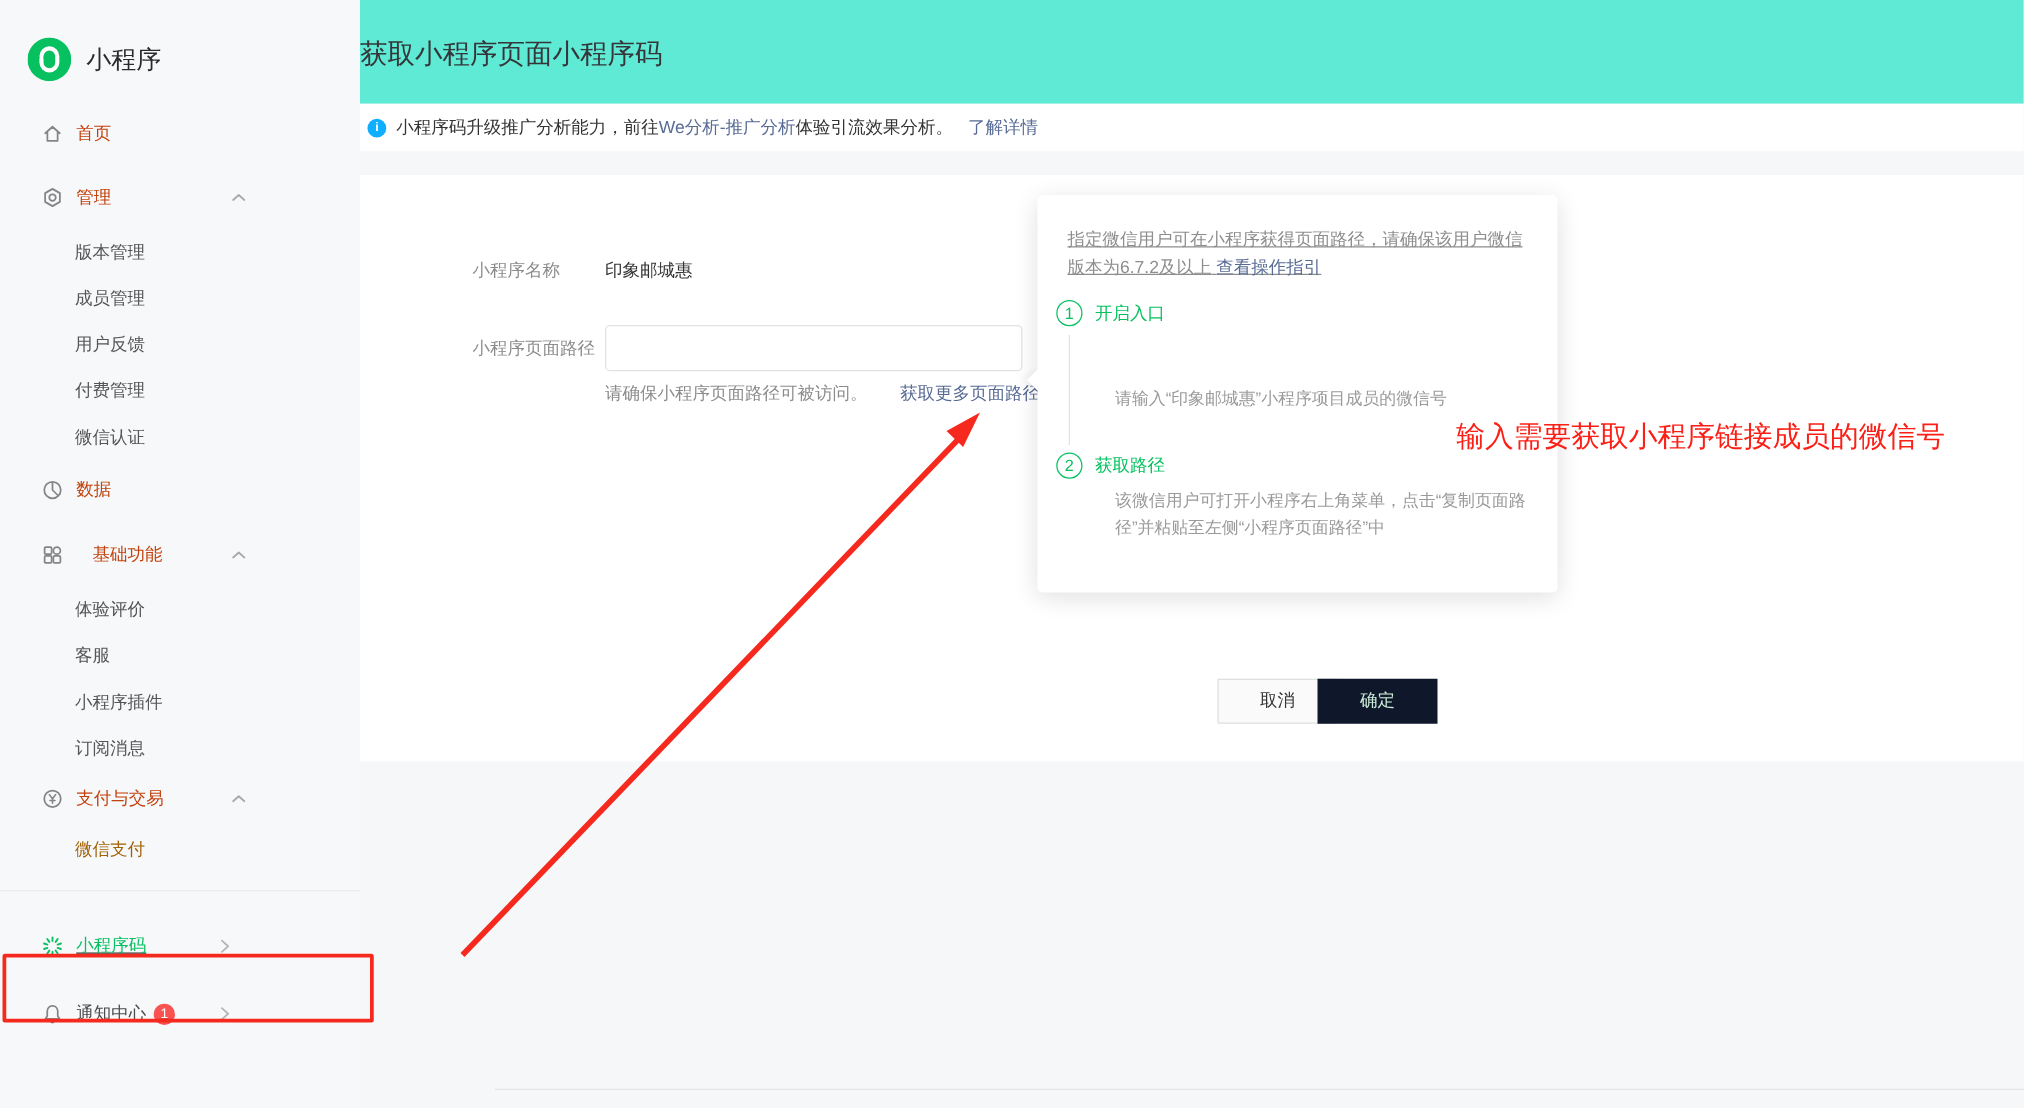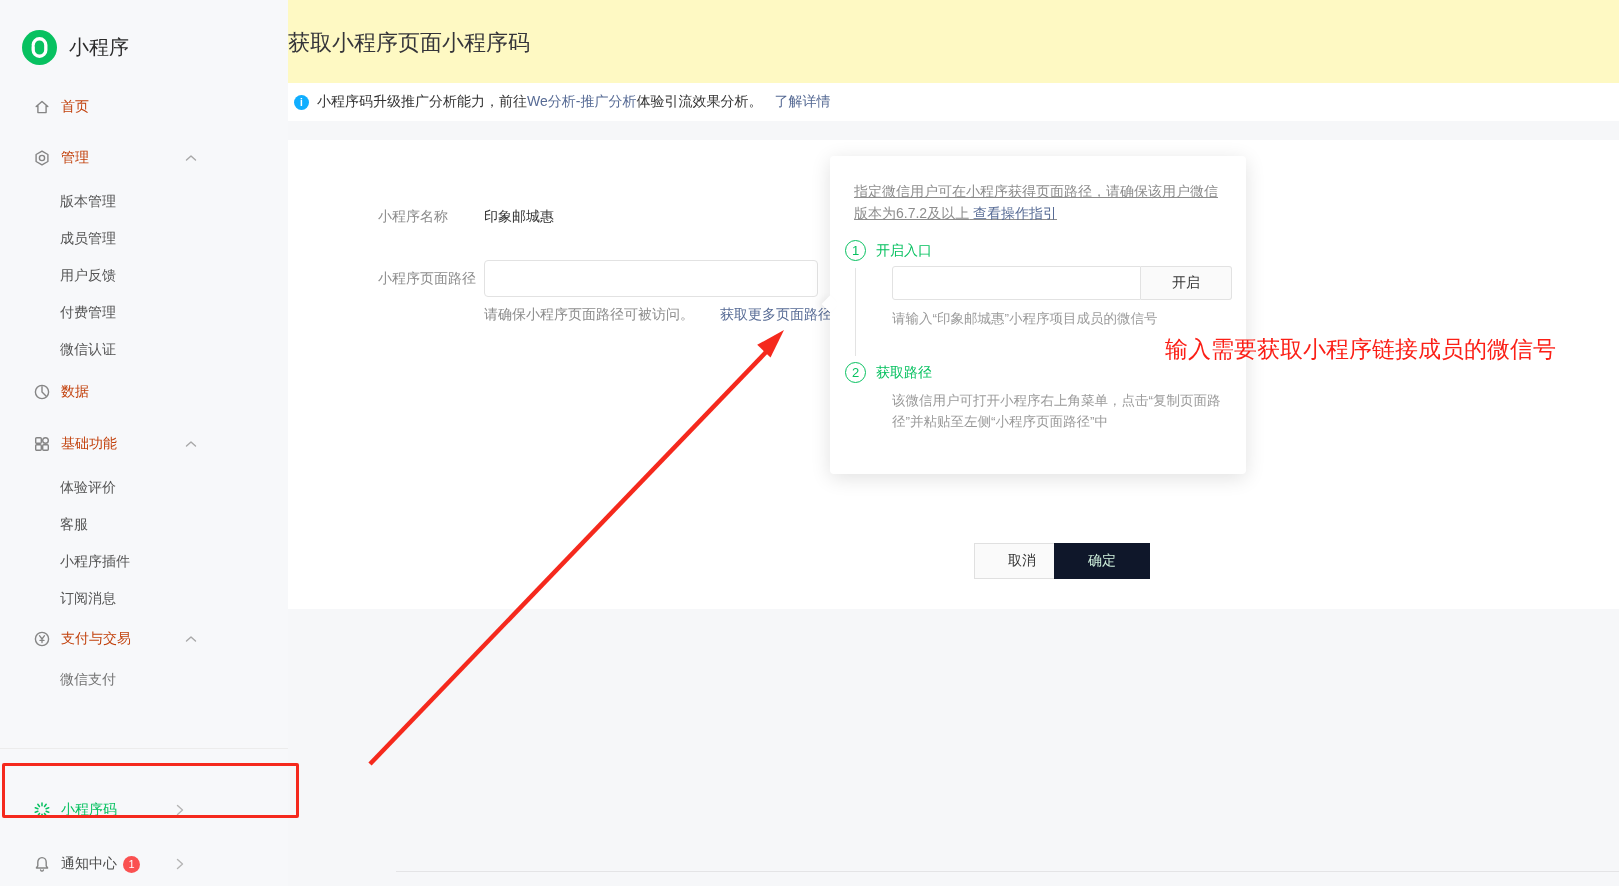--- a/index.html
+++ b/index.html
@@ -10,35 +10,35 @@
   }
   
   .sidebar { position:absolute; left:0; top:0; width:288px; height:886px; background:#f7f8fa; }
   .logo-row { display:flex; align-items:center; gap:12px; padding:30px 0 0 22px; }
   .logo-badge { width:35px; height:35px; flex:0 0 auto; }
   .logo-title { font-size:20px; color:#2b2b2b; }
   .side-nav { position:absolute; top:85px; left:0; right:0; }
   .nav-item { height:44px; display:flex; align-items:center; padding-left:33px; position:relative; color:#c2410c; cursor:pointer; }
   .nav-item .nav-label { margin-left:10px; }
   .nav-sub { height:37px; display:flex; align-items:center; padding-left:60px; color:#555; cursor:pointer; }
-  .nav-sub.disabled { color:#737373; }
-  .mt7 { margin-top:7px; } .mt3 { margin-top:3px; } .mt8 { margin-top:8px; } .mt2 { margin-top:2px; }
+  .nav-sub.disabled { color:#a16207; }
+  .mt7 { margin-top:7px; } .mt3 { margin-top:3px; } .mt8 { margin-top:8px;gap:13px; } .mt2 { margin-top:2px; }
   .chev-up { position:absolute; left:185px; top:50%; transform:translateY(-50%); display:flex; }
   .icon18 { width:18px; height:18px; display:block; }
-  .pinned { position:absolute; left:0; right:0; top:748px; border-top:1px solid #ececec; padding-top:39px; }
+  .pinned { position:absolute; left:0; right:0; top:712px; border-top:1px solid #ececec; padding-top:22px;text-decoration:underline; }
   .pin-row { height:44px; display:flex; align-items:center; padding-left:33px; position:relative; color:#4c4c4c; cursor:pointer; }
   .pin-row + .pin-row { margin-top:10px; }
   .pin-row .nav-label { margin-left:10px; }
   .pin-row.active .nav-label { color:#07c160; }
   .chev-right { position:absolute; left:176px; top:50%; transform:translateY(-50%); display:flex; }
   .badge { margin-left:6px; min-width:17px; height:17px; border-radius:9px; background:#fa5151; color:#fff;
            font-size:11px; display:flex; align-items:center; justify-content:center; padding:0 4px; }
   
   .main { position:absolute; left:288px; top:0; width:1331px; height:886px; }
-  .m-header { background:#fef9c3; height:83px; padding-top:28px;font-family:Liberation Serif, serif; }
+  .m-header { background:#5eead4; height:83px; padding-top:28px;font-family:Liberation Serif, serif; }
   .page-title { font-size:22px; color:#35353a; }
   .m-banner { background:#fff; height:38px; display:flex; align-items:center; padding-left:6px; font-size:14px; }
   .info-icon { width:15px; height:15px; border-radius:50%; background:#10aeff; color:#fff; font-size:10px; font-weight:bold;
                display:flex; align-items:center; justify-content:center; margin-right:8px; flex:0 0 auto; }
   .blue-link { color:#576b95; cursor:pointer; }
   .banner-gap { display:inline-block; width:12px; }
   .m-gap { height:19px; }
   .m-card { background:#fff; height:469px; position:relative; }
   .f-label { position:absolute; left:90px; color:#8c8c8c; font-size:14px; }
   .f-value { position:absolute; left:196px; color:#333; font-size:14px; }
@@ -258,24 +258,20 @@
       <span>指定微信用户可在小程序获得页面路径，请确保该用户微信版本为6.7.2及以上</span>
       <span class="blue-link">查看操作指引</span>
     </div>
 
     <div class="step-head step1-head">
       <span class="step-circle">1</span>
       <span class="step-title">开启入口</span>
     </div>
     <div class="step-line"></div>
 
-    <div class="open-group">
-      <input class="open-input" type="text" style="">
-      <button class="open-btn">开启</button>
-    </div>
     <div class="step1-hint">请输入“印象邮城惠”小程序项目成员的微信号</div>
 
     <div class="step-head step2-head">
       <span class="step-circle">2</span>
       <span class="step-title">获取路径</span>
     </div>
     <div class="step2-desc">该微信用户可打开小程序右上角菜单，点击“复制页面路径”并粘贴至左侧“小程序页面路径”中</div>
   </div>
 
   <div class="red-note">输入需要获取小程序链接成员的微信号</div>

